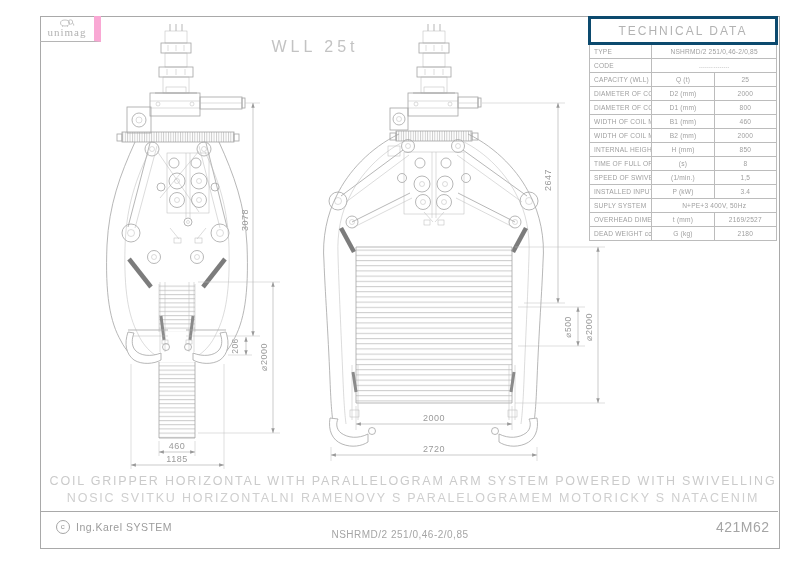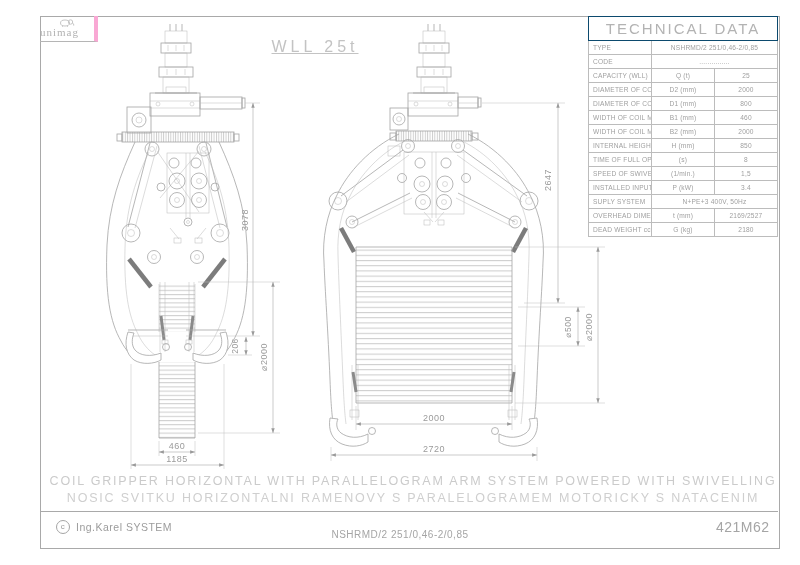--- a/index.html
+++ b/index.html
@@ -1,36 +1,36 @@
 <!DOCTYPE html>
 <html><head>
 <meta charset="utf-8">
 <style>
   html,body{margin:0;padding:0;background:#fbfbfb;}
   .sheet{position:relative;width:800px;height:565px;background:#ffffff;overflow:hidden;
          font-family:"Liberation Sans",sans-serif;}
   .frame{position:absolute;left:40px;top:16px;width:738px;height:531px;border:1px solid #a9a9a9;}
   .footline{position:absolute;left:40px;top:511px;width:738px;border-top:1px solid #a9a9a9;}
-  .logo-box{position:absolute;left:40px;top:16px;width:54px;height:25px;border-right:4px solid #f9a8d4;
-            border-bottom:1px solid #b5b5b5;}
+  .logo-box{position:absolute;left:40px;top:16px;width:54px;height:25px;border-right:7px solid #f9a8d4;
+            border-bottom:1px solid #b5b5b5;text-align:center;}
   .logo-text{font-family:"Liberation Serif",serif;font-size:11px;color:#b2b2b2;letter-spacing:1px;line-height:10px;}
   .title{position:absolute;left:255px;top:38px;width:120px;text-align:center;font-size:16px;
-         letter-spacing:4px;color:#c3c3c3;text-decoration:underline;}
+         letter-spacing:4px;color:#c3c3c3;}
   .caption{position:absolute;left:30px;width:766px;text-align:center;white-space:nowrap;
            font-size:12.5px;letter-spacing:1.8px;color:#cbcbcb;}
   .cap1{top:474px;} .cap2{top:491px;color:#cfcfcf;}
   .foot-item{position:absolute;color:#9c9c9c;font-size:10.5px;letter-spacing:.5px;}
   .copy{left:56px;top:520px;width:12px;height:12px;border:1px solid #a5a5a5;border-radius:50%;
         font-size:8px;text-align:center;line-height:12px;}
   .author{left:76px;top:521px;}
   .dwgtype{left:250px;top:529px;width:300px;text-align:center;font-size:10px;color:#a5a5a5;}
   .dwgnum{left:716px;top:519px;font-size:14px;color:#a5a5a5;}
   table.tech{position:absolute;left:588px;top:16px;width:190px;border-collapse:collapse;
              border:1px solid #ababab;table-layout:fixed;}
-  table.tech th{border:1px solid #0c4a6e;height:21px;font-weight:normal;font-size:15px;
+  table.tech th{border:3px solid #0c4a6e;height:21px;font-weight:normal;font-size:12px;
                 letter-spacing:2px;color:#b3b3b3;}
   table.tech td{border:1px solid #bcbcbc;height:11px;font-size:6.6px;color:#9f9f9f;
                 letter-spacing:.2px;overflow:hidden;white-space:nowrap;}
   td.lbl{padding-left:4px;width:77px;} td.sym{text-align:center;width:68px;} td.val{text-align:center;width:45px;}
   td.merged{text-align:center;}
   svg{position:absolute;}
   .ln{stroke:#a4a4a4;stroke-width:.8;fill:none;}
   .tn{stroke:#b9b9b9;stroke-width:.5;fill:none;}
   .fl{fill:#ffffff;stroke:#a4a4a4;stroke-width:.8;}
   .dim{stroke:#a8a8a8;stroke-width:.6;fill:none;}

